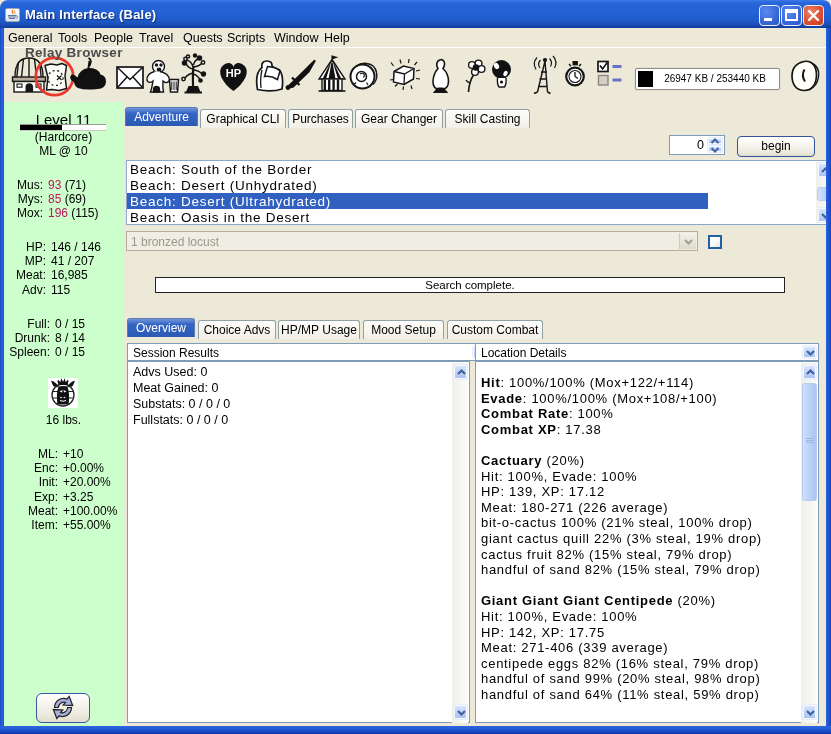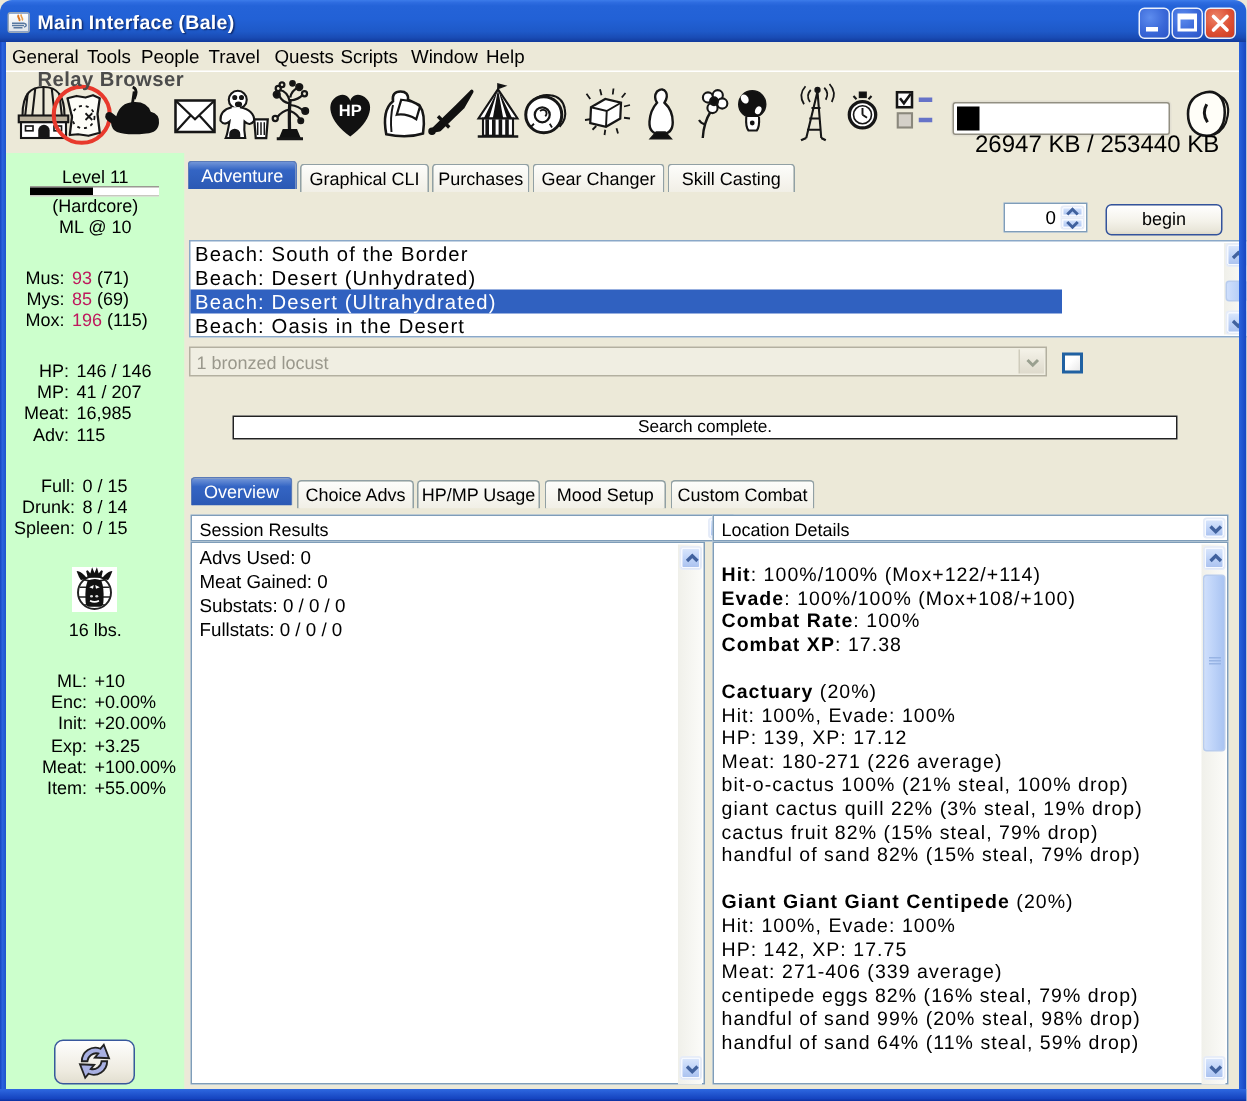--- a/index.html
+++ b/index.html
@@ -226,26 +226,26 @@
  </g>
 
  <g stroke="#161616" fill="none">
   <path d="M800 13.5 c7.5-1.5 12.5 4 12.5 13.5 c0 9.5-5 15.5-12 15.5 c-8 0-12.5-6-12.5-14.5 c0-9 5-13 12-14.5 z" fill="#fffef8" stroke-width="1.7"></path>
   <path d="M808.5 15.5 c5 2.5 7 7.5 6 13.5 c-1 6.5-4.5 11-9.5 13" stroke-width="1.4"></path>
   <path d="M800.5 21.5 q-3.5 6 .5 12" stroke-width="2"></path>
  </g>
 </svg>
 <div style="position:absolute;left:631px;top:20px;width:145px;height:22px;background:#fff;border:1px solid #928f82;border-radius:2px;box-shadow:0 0 0 1px #e2dfd2;">
  <div style="position:absolute;left:2px;top:2px;width:15px;height:16px;background:#000;"></div>
- <div style="position:absolute;left:14px;top:18px;width:130px;text-align:center;font-size:16px;padding-top:1px;white-space:nowrap;color:#000;">26947 KB / 253440 KB</div>
+ <div style="position:absolute;left:14px;top:3px;width:130px;text-align:center;font-size:10px;padding-top:1px;white-space:nowrap;color:#000;">26947 KB / 253440 KB</div>
 </div>
 </div>
 <div class="abs" id="relay">Relay Browser</div>
 <div class="abs" id="side">
- <div class="c" style="top:9px;font-size:12px;">Level 11</div>
+ <div class="c" style="top:9px;font-size:15px;">Level 11</div>
  <div style="position:absolute;left:16px;top:22px;width:86px;height:7px;background:#fff;border-top:1px solid #9a9a92;border-bottom:1px solid #c8c8c0;">
   <div style="position:absolute;left:0px;top:0px;height:5px;width:42px;background:#000;border-bottom:1px solid #000;"></div>
  </div>
  <div class="c" style="top:28px;">(Hardcore)</div>
  <div class="c" style="top:42px;">ML @ 10</div>
  <table style="position:absolute;top:76px;left:0;">
       <tbody>
   <tr>
           <td class="l" style="width:39px;">Mus:</td>
           <td style="padding-left:5px;"><span class="blue">93</span> (71)</td>

